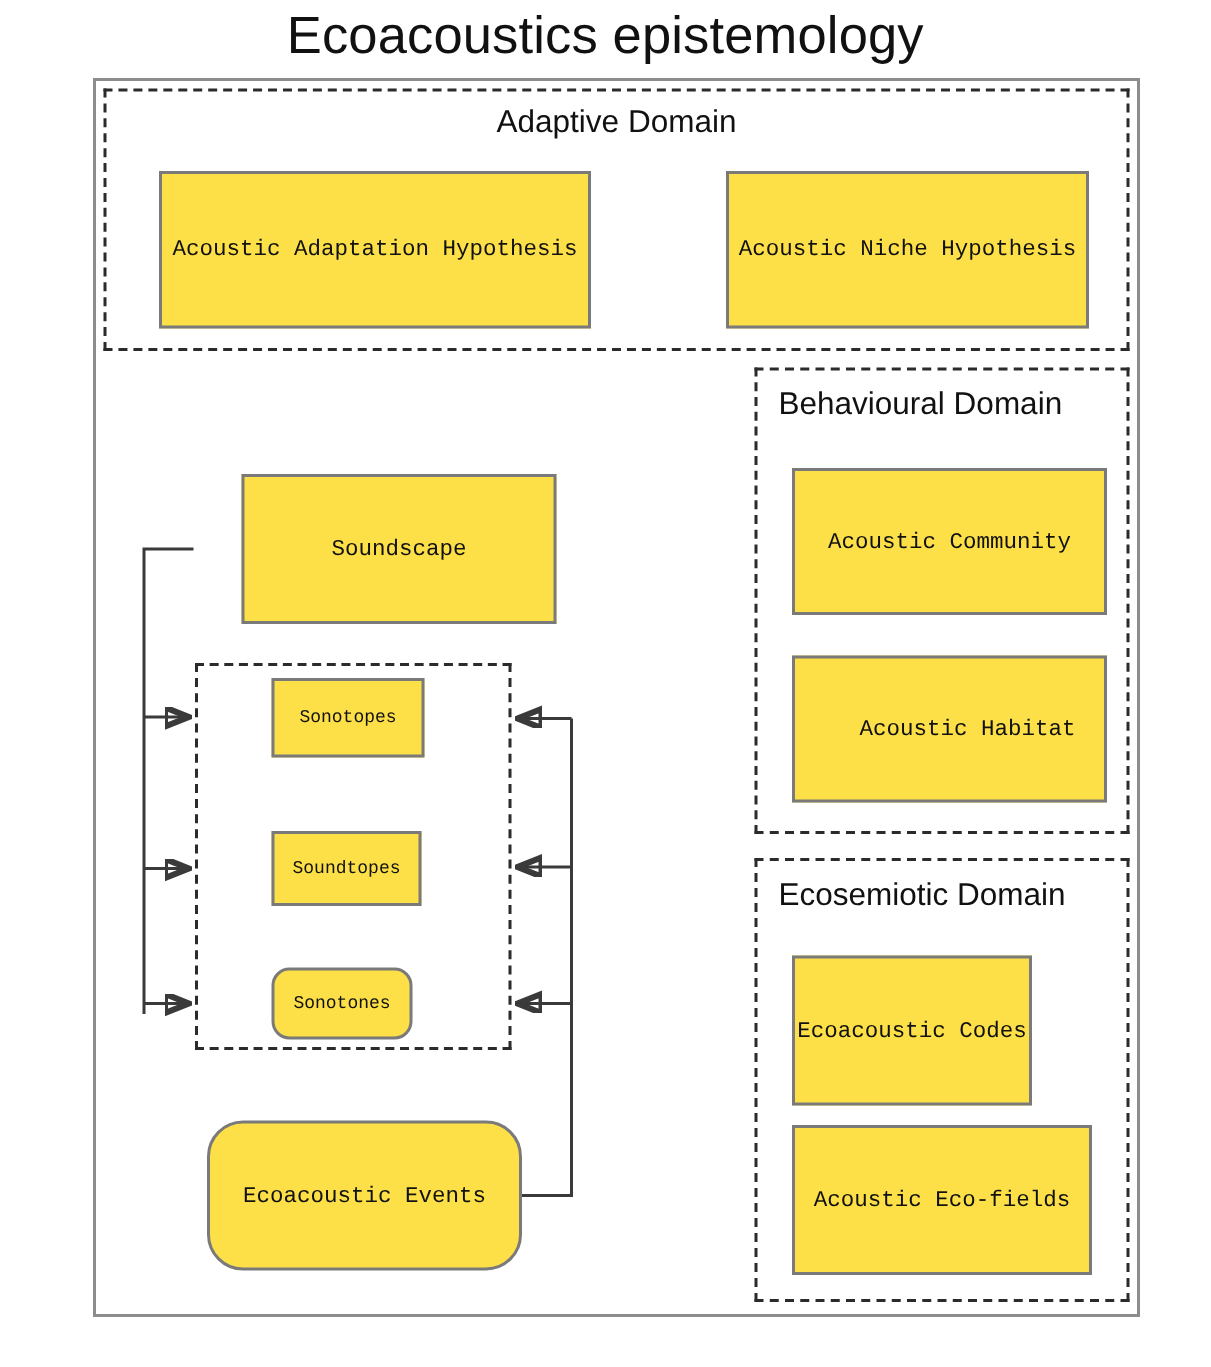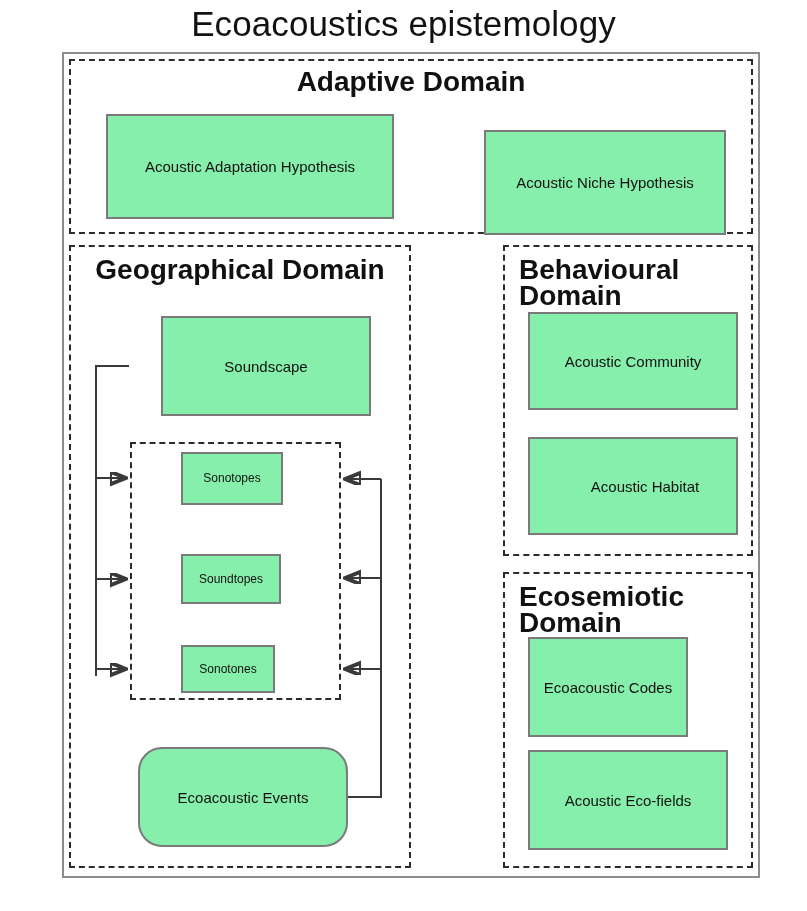--- a/index.html
+++ b/index.html
@@ -50,75 +50,76 @@
     position: absolute;
     border: 2px dashed #2b2b2b;
     box-sizing: border-box;
     background: transparent;
   }
   .domain-title {
     position: absolute;
     left: 0;
     width: 100%;
     text-align: center;
-    font-size: 28px;
-    font-weight: 700;
+    font-size: 21px;
+    font-weight: 400;
     color: #111111;
     line-height: 26px;
   }
   .domain-title.left-align {
     text-align: left;
     padding-left: 14px;
     box-sizing: border-box;
   }
 
   #domain-adaptive   { left: 69px;  top: 59px;  width: 684px; height: 175px; }
   #domain-geographic { left: 69px;  top: 245px; width: 342px; height: 623px; }
   #domain-behaviour  { left: 503px; top: 245px; width: 250px; height: 311px; }
   #domain-ecosemio   { left: 503px; top: 572px; width: 250px; height: 296px; }
 
   
   .concept {
     position: absolute;
     border: 2px solid #7a7a7a;
     box-sizing: border-box;
-    background: #86efac;
+    background: #fde047;
     display: flex;
     align-items: center;
     justify-content: center;
     text-align: center;
     font-size: 15px;
     color: #111111;
     line-height: 19px;
     z-index: 4;
+    font-family: Liberation Mono, monospace;
   }
   .concept.small { font-size: 12px; }
 
   
   #box-aah { left: 106px; top: 114px; width: 288px; height: 105px; }
-  #box-anh { left: 484px; top: 114px; width: 242px; height: 105px; margin-top: 16px; }
+  #box-anh { left: 484px; top: 114px; width: 242px; height: 105px; }
 
   
   #box-soundscape { left: 129px; top: 316px; width: 210px; height: 100px; margin-left: 32px; }
   #box-events     { left: 138px; top: 747px; width: 210px; height: 100px; border-radius: 24px; }
 
   
   #group-sono {
     position: absolute;
     left: 130px;
     top: 442px;
     width: 211px;
     height: 258px;
     border: 2px dashed #2b2b2b;
     box-sizing: border-box;
     z-index: 2;
   }
   #box-sonotopes  { left: 181px; top: 452px; width: 102px; height: 53px; text-align: right; }
   #box-soundtopes { left: 181px; top: 554px; width: 100px; height: 50px; }
-  #box-sonotones  { left: 181px; top: 645px; width: 94px; height: 48px; }
+  #box-sonotones  { left: 181px; top: 645px; width: 94px; height: 48px; border-radius: 12px; }
 
   
   #box-community { left: 528px; top: 312px; width: 210px; height: 98px; }
   #box-habitat   { left: 528px; top: 437px; width: 210px; height: 98px; padding-left: 24px; }
 
   
   #box-codes     { left: 528px; top: 637px; width: 160px; height: 100px; }
   #box-ecofields { left: 528px; top: 750px; width: 200px; height: 100px; text-align: right; }
 
   
@@ -145,23 +146,20 @@
   <div id="page-title">Ecoacoustics epistemology</div>
 
   <div id="outer-frame"></div>
 
   <div class="domain" id="domain-adaptive">
     <div class="domain-title" style="top:8px;">Adaptive Domain</div>
   </div>
   <div class="concept" id="box-aah">Acoustic Adaptation Hypothesis</div>
   <div class="concept" id="box-anh">Acoustic Niche Hypothesis</div>
 
-  <div class="domain" id="domain-geographic">
-    <div class="domain-title" style="top:10px;">Geographical Domain</div>
-  </div>
   <div class="concept" id="box-soundscape">Soundscape</div>
 
   <div id="group-sono"></div>
   <div class="concept small" id="box-sonotopes">Sonotopes</div>
   <div class="concept small" id="box-soundtopes">Soundtopes</div>
   <div class="concept small" id="box-sonotones">Sonotones</div>
 
   <div class="concept" id="box-events">Ecoacoustic Events</div>
 
   <div class="domain" id="domain-behaviour">

